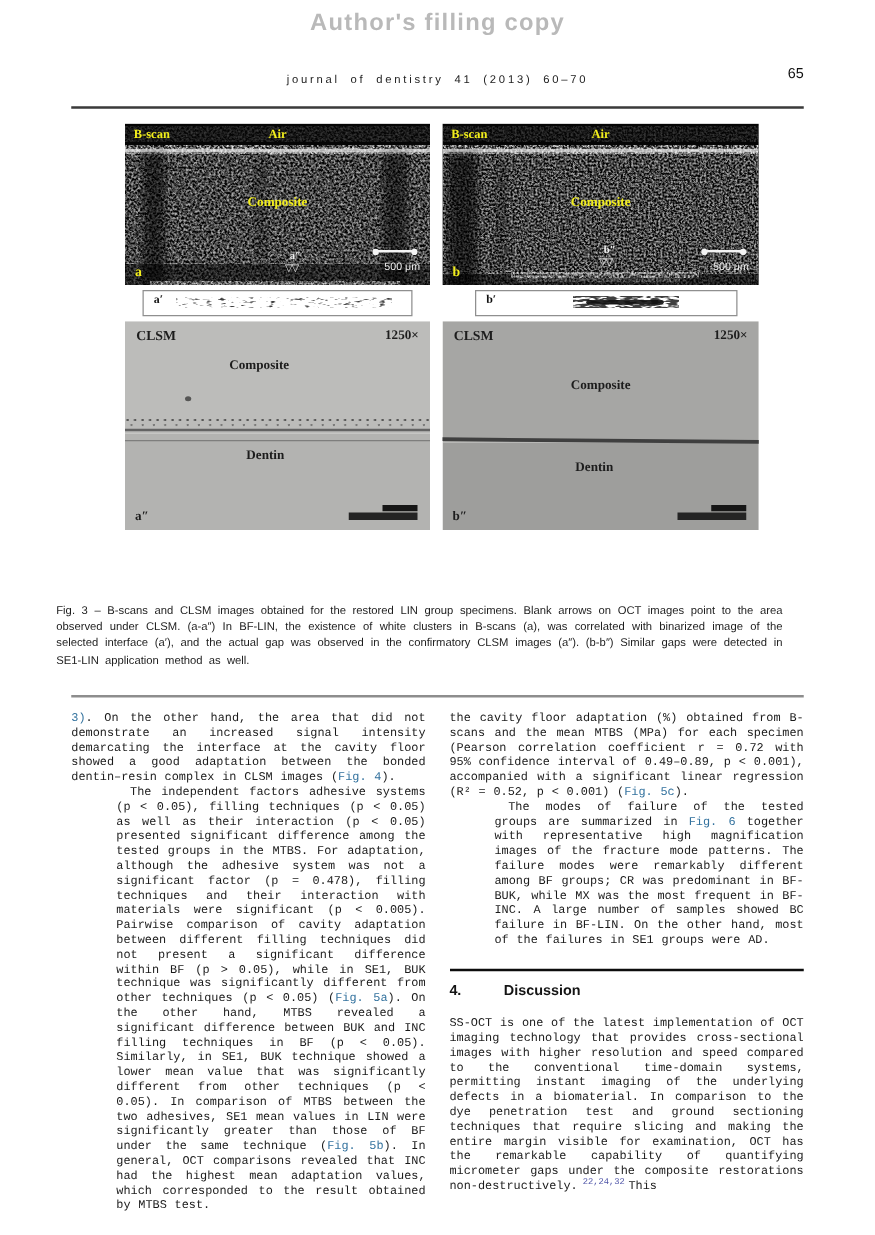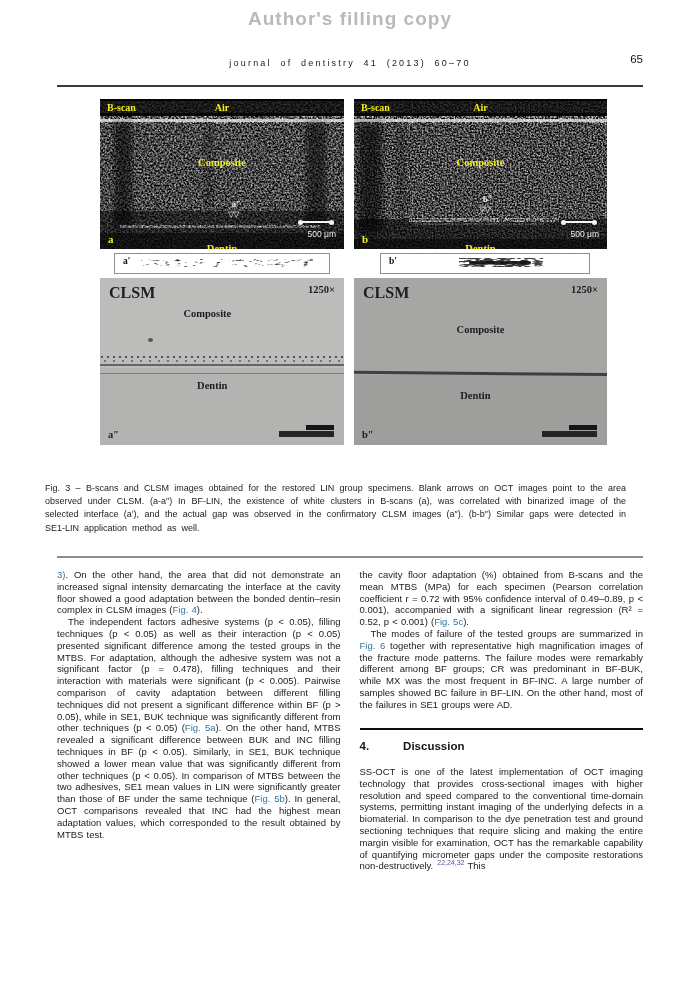--- a/index.html
+++ b/index.html
@@ -9,21 +9,21 @@
   .watermark{position:absolute;top:8px;left:0;width:100%;text-align:center;
              font-size:19px;font-weight:bold;color:#b9b9b9;letter-spacing:1px;}
   .journal-line{position:absolute;top:58px;left:0;width:100%;text-align:center;
                 font-size:9px;letter-spacing:2.2px;word-spacing:4px;color:#222;}
   .page-num{position:absolute;top:53px;right:57px;font-size:11.5px;color:#111;}
   .rule-top{position:absolute;top:85px;left:57px;width:586px;height:1.5px;background:#3a3a3a;}
 
   
   .figure{position:absolute;top:99px;left:100px;width:507px;}
   .fig-row{display:flex;gap:10px;}
-  .bscan{position:relative;height:150px;background:#737373;overflow:hidden;}
+  .bscan{position:relative;height:129px;background:#737373;overflow:hidden;}
   .bscan.a{width:244px;} .bscan.b{width:253px;}
   .bscan svg{position:absolute;top:0;left:0;display:block;}
   .lbl{position:absolute;z-index:3;font-family:"Liberation Serif",serif;font-weight:bold;color:#f2ee1c;}
   .lbl.modality{top:3px;left:7px;font-size:10px;}
   .lbl.air{top:3px;left:50%;transform:translateX(-50%);font-size:10px;}
   .lbl.comp{top:58px;left:50%;transform:translateX(-50%);font-size:10.5px;}
   .lbl.dentin{top:144px;left:50%;transform:translateX(-50%);font-size:10.5px;}
   .lbl.letter{bottom:4px;left:8px;font-size:11px;}
   .marker{position:absolute;z-index:3;color:#f2f2f2;font-size:8.5px;font-weight:bold;
           font-family:"Liberation Serif",serif;}
@@ -66,40 +66,40 @@
       radial-gradient(circle 1px at 2px 3px, rgba(40,40,40,0.7) 0 .8px, transparent 1.1px),
       radial-gradient(circle 1px at 5px 7px, rgba(40,40,40,0.5) 0 .7px, transparent 1px);
       background-size:6px 9px,9px 11px;}
   .iface-line{position:absolute;left:-2px;width:104%;}
   .clsm.a .l1{top:86px;height:2px;background:rgba(70,70,70,0.75);}
   .clsm.a .l2{top:95px;height:1px;background:rgba(90,90,90,0.6);}
   .clsm.b .l1{top:94px;height:2.5px;background:#3f3f3f;transform:rotate(0.5deg);}
   .blob{position:absolute;width:5px;height:4px;border-radius:50%;background:rgba(60,60,60,0.8);
         left:48px;top:60px;}
   .clbl{position:absolute;z-index:3;font-family:"Liberation Serif",serif;font-weight:bold;color:#1d1d1d;}
-  .clbl.modality{top:6px;left:9px;font-size:16px;}
+  .clbl.modality{top:6px;left:9px;font-size:11px;}
   .clbl.mag{top:6px;right:9px;font-size:10.5px;text-align:center;}
   .clsm.a .clbl.compl{top:30px;left:44%;transform:translateX(-50%);font-size:10.5px;}
   .clsm.b .clbl.compl{top:46px;left:50%;transform:translateX(-50%);font-size:10.5px;}
   .clsm.a .clbl.dentl{top:102px;left:46%;transform:translateX(-50%);font-size:10.5px;}
   .clsm.b .clbl.dentl{top:112px;left:48%;transform:translateX(-50%);font-size:10.5px;}
   .clbl.letter{bottom:5px;left:8px;font-size:10.5px;}
   .clsm-bar{position:absolute;right:10px;bottom:8px;z-index:3;}
   .clsm-bar .t{width:28px;height:5px;background:#161616;margin-left:auto;}
   .clsm-bar .b{width:55px;height:6px;background:#242424;margin-top:1px;}
 
   
   .caption{position:absolute;top:481px;left:44px;width:581px;margin:1px;
            font-size:9px;line-height:13.2px;text-align:justify;word-spacing:2.5px;color:#1c1c1c;}
   .rule-mid{position:absolute;top:556px;left:57px;width:586px;height:2px;background:#8d8d8d;}
 
   .columns{position:absolute;top:569px;left:57px;width:586px;display:flex;gap:19px;}
   .col{width:283.5px;}
-  .para{margin:0;font-size:9.5px;line-height:11.8px;text-align:justify;word-spacing:0.5px;color:#1a1a1a;}
-  .para.indent{text-indent:11px;}
+  .para{margin:0;font-size:9.5px;line-height:11.8px;text-align:justify;word-spacing:0.5px;color:#1a1a1a;font-family:Liberation Mono, monospace;}
+  .para.indent{text-indent:11px;margin-left:36px;}
   .seg-link{color:#33729e;}
   .seg-cite{color:#4f55a8;font-size:7px;vertical-align:super;line-height:0;margin:0 3px 0 4px;}
   .rule-heavy{height:2.5px;background:#0d0d0d;margin-top:17px;}
   .headline{display:flex;gap:34px;font-size:11.5px;font-weight:bold;color:#141414;margin:10px 0 14px;}
 </style>
 </head>
 <body>
 
 <div id="page">
 

